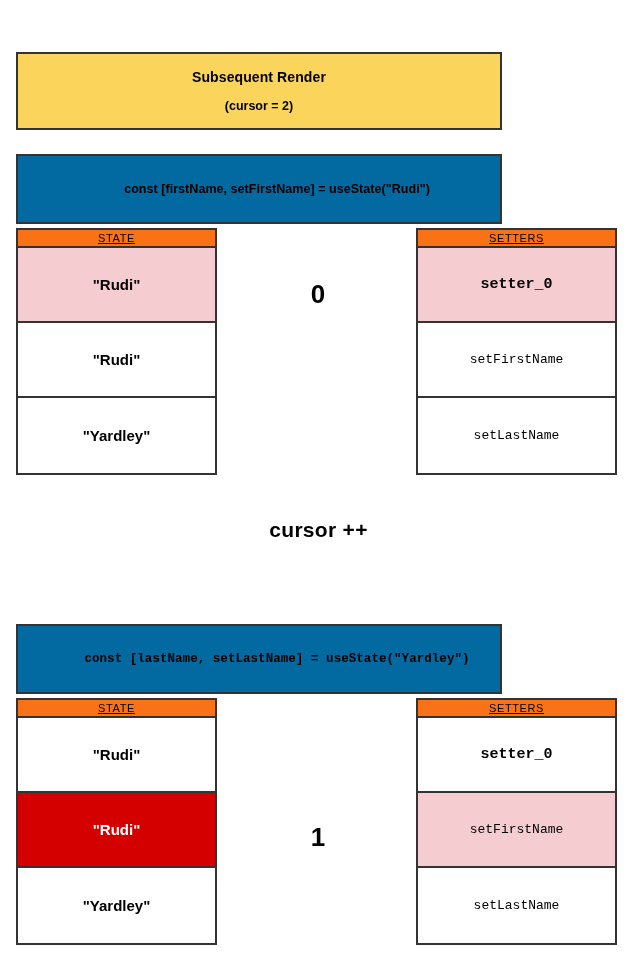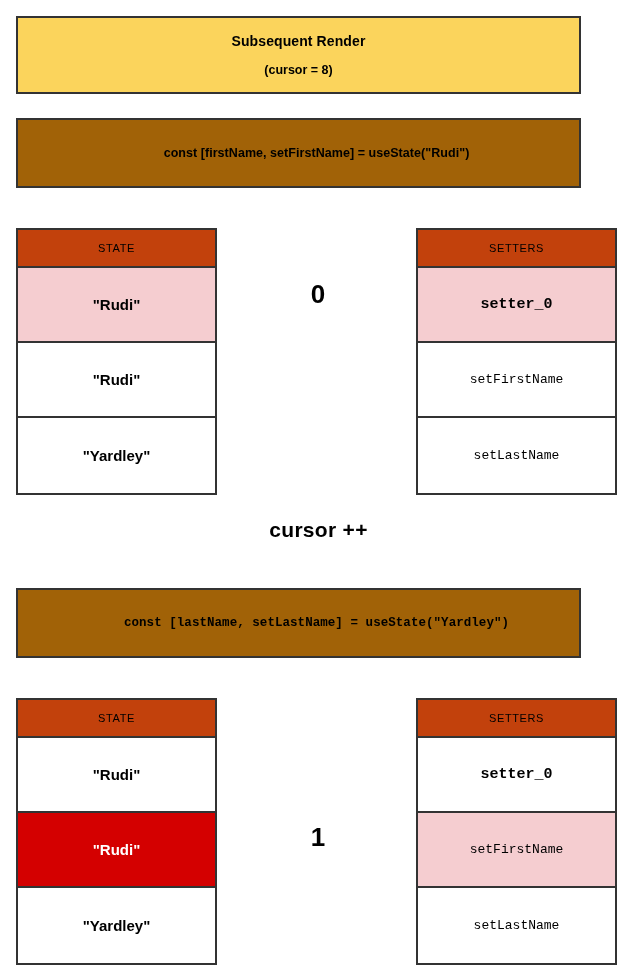--- a/index.html
+++ b/index.html
@@ -12,48 +12,49 @@
     height: 975px;
     position: relative;
     overflow: hidden;
     font-family: "Liberation Sans", sans-serif;
     color: #000000;
   }
 
   .banner {
     position: absolute;
     left: 16px;
-    width: 565px;
+    width: 486px;
     box-sizing: border-box;
     border: 2px solid #333333;
     display: flex;
     flex-direction: column;
     align-items: center;
     justify-content: center;
+    margin-top: 36px;
   }
 
   .banner-header {
     top: 16px;
     height: 78px;
     background: #fbd45c;
   }
   .banner-header .line1 {
     font-size: 14px;
     font-weight: bold;
     letter-spacing: 0.1px;
     margin-bottom: 14px;
   }
   .banner-header .line2 {
     font-size: 12.5px;
     font-weight: bold;
   }
 
   .banner-code {
     height: 70px;
-    background: #a16207;
+    background: #0369a1;
     padding-left: 36px;
   }
   .code-1 { top: 118px; }
   .code-2 { top: 588px; font-family: Liberation Mono, monospace; }
   .banner-code .code-text {
     font-size: 12.5px;
     font-weight: bold;
     letter-spacing: 0.05px;
   }
 
@@ -74,29 +75,30 @@
     border: 2px solid #333333;
     background: #ffffff;
     width: 201px;
   }
   .table-state-1   { left: 16px;  top: 228px; }
   .table-setters-1 { left: 416px; top: 228px; }
   .table-state-2   { left: 16px;  top: 698px; }
   .table-setters-2 { left: 416px; top: 698px; }
 
   .thead {
-    height: 38px;
+    height: 18px;
     box-sizing: border-box;
     border-bottom: 2px solid #333333;
     display: flex;
     align-items: center;
     justify-content: center;
     font-size: 11px;
     letter-spacing: 0.6px;
-    background: #c2410c;
+    background: #f97316;
+    text-decoration: underline;
   }
 
   .cell {
     height: 75px;
     box-sizing: border-box;
     border-bottom: 2px solid #333333;
     display: flex;
     align-items: center;
     justify-content: center;
     background: #ffffff;
@@ -126,21 +128,21 @@
     font-weight: bold;
   }
   .cursor-1 { left: 258px; top: 279px; }
   .cursor-2 { left: 258px; top: 822px; }
 </style>
 </head>
 <body>
 
 <div class="banner banner-header">
   <div class="line1">Subsequent Render</div>
-  <div class="line2">(cursor = 8)</div>
+  <div class="line2">(cursor = 2)</div>
 </div>
 
 <div class="banner banner-code code-1">
   <div class="code-text">const [firstName, setFirstName] = useState("Rudi")</div>
 </div>
 
 <div class="table table-state-1">
   <div class="thead">STATE</div>
   <div class="cell hl-pink">"Rudi"</div>
   <div class="cell">"Rudi"</div>

